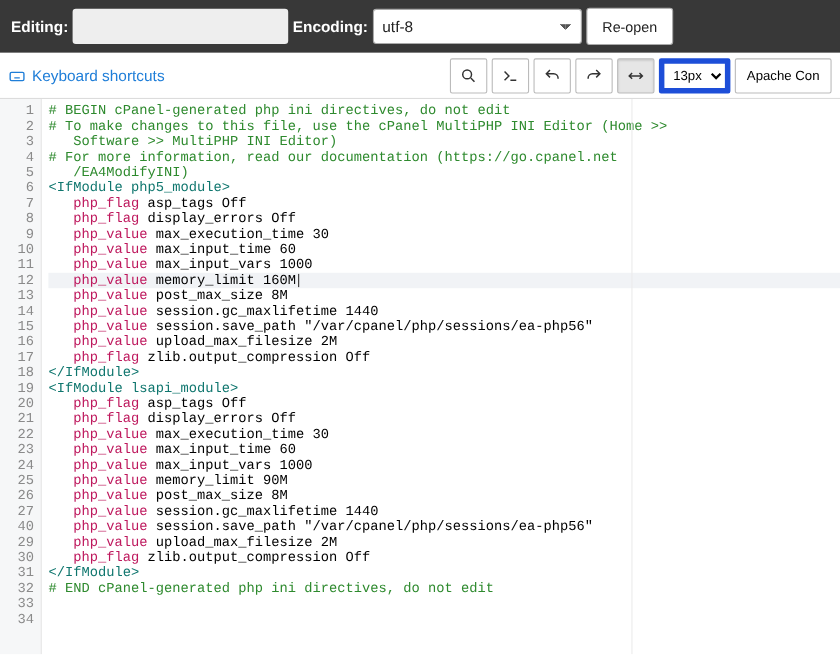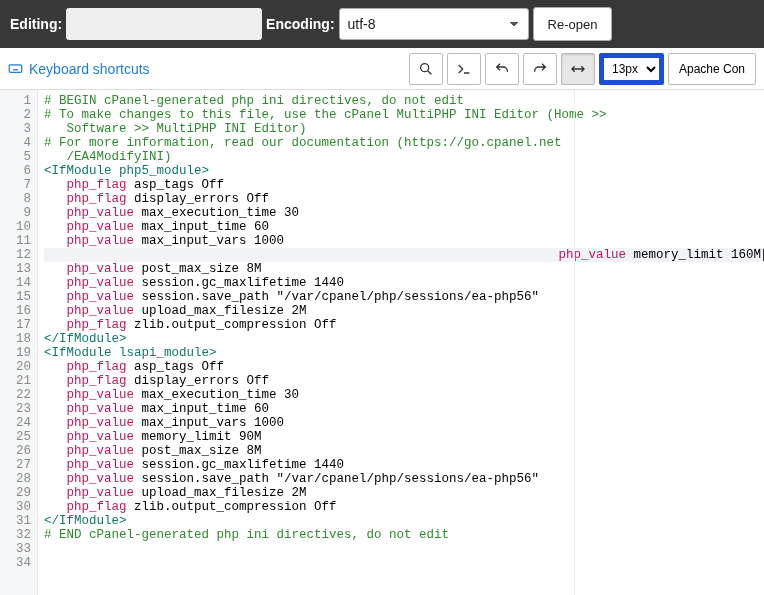--- a/index.html
+++ b/index.html
@@ -3,34 +3,34 @@
 <meta charset="utf-8">
 <style>
 * { box-sizing: border-box; margin: 0; padding: 0; }
 body { font-family: Arial, sans-serif; width: 764px; height: 595px; overflow: hidden; background: #fff; }
 .toolbar { background: #383838; color: #fff; padding: 8px 10px; display: flex; align-items: center; gap: 4px; height: 48px; }
 .toolbar label { font-weight: bold; font-size: 14px; }
 .file-input { height: 32px; width: 196px; background: #eee; border: none; border-radius: 3px; padding: 0 8px; font-size: 13px; }
 .encoding-select { height: 32px; width: 190px; background: #fff; border: 1px solid #aaa; border-radius: 3px; padding: 0 8px; font-size: 14px; color: #222; appearance: none; background-image: linear-gradient(45deg, transparent 50%, #555 50%), linear-gradient(135deg, #555 50%, transparent 50%); background-position: calc(100% - 14px) 13px, calc(100% - 9px) 13px; background-size: 5px 5px; background-repeat: no-repeat; }
 .reopen-btn { height: 34px; padding: 0 14px; background: #fff; border: 1px solid #aaa; border-radius: 3px; font-size: 13px; cursor: pointer; color: #222; }
 .secondbar { background: #fff; border-bottom: 1px solid #dcdcdc; height: 42px; display: flex; align-items: center; padding: 0 8px; justify-content: space-between; }
-.kb-link { color: #1f7ed8; text-decoration: none; font-size: 14px; display: flex; align-items: flex-start; gap: 6px; }
+.kb-link { color: #1f7ed8; text-decoration: none; font-size: 14px; display: flex; align-items: flex-end; gap: 6px; }
 .kb-link svg { width: 15px; height: 15px; }
 .controls { display: flex; gap: 4px; align-items: center; }
 .ctrl-btn { height: 32px; width: 34px; border: 1px solid #bbb; background: #fff; border-radius: 2px; cursor: pointer; display: flex; align-items: center; justify-content: center; color: #333; }
 .ctrl-btn.active { background: #e6e6e6; box-shadow: inset 0 1px 2px rgba(0,0,0,.15); }
 .ctrl-btn svg { width: 16px; height: 16px; }
 .fontsize-select { height: 32px; border: 5px solid #1d4ed8; background: #fff; border-radius: 2px; font-size: 12px; padding: 0 4px; }
 .mode-label { height: 32px; border: 1px solid #bbb; background: #fff; border-radius: 2px; font-size: 12px; padding: 0 10px; display:flex; align-items:center; white-space: nowrap; }
 .editor { display: flex; font-family: "Courier New", monospace; font-size: 12.5px; line-height: 14px; height: calc(595px - 90px); overflow: hidden; }
 .gutter { background: #f6f7f8; color: #8a8a8a; text-align: right; border-right: 1px solid #e6e6e6; padding: 4px 6px 0 0; width: 38px; user-select: none; }
 .gutter div { height: 14px; }
 .code { padding: 4px 0 0 6px; flex: 1; position: relative; }
 .row { height: 14px; white-space: pre; }
-.row.active { background: #f1f3f6; text-align: right; }
+.row.active { background: #f1f3f6; }
 .comment { color: #2e8a2e; }
 .tag { color: #0f766e; text-align: right; }
 .key { color: #be185d; }
 .cursor { display: inline-block; border-right: 1px solid #333; margin-left: 2px; height: 12px; vertical-align: middle; }
 .rmargin { position: absolute; top: 0; bottom: 0; left: 536px; width: 1px; background: #ececec; }
 </style>
 </head>
 <body>
 
 <div class="toolbar">
@@ -107,21 +107,21 @@
       <div>18</div>
       <div>19</div>
       <div>20</div>
       <div>21</div>
       <div>22</div>
       <div>23</div>
       <div>24</div>
       <div>25</div>
       <div>26</div>
       <div>27</div>
-      <div>28</div>
+      <div>40</div>
       <div>29</div>
       <div>30</div>
       <div>31</div>
       <div>32</div>
       <div>33</div>
       <div>34</div>
     </div>
   <div class="code" id="code">
     <div class="rmargin"></div>
   <div class="row"><span class="comment"># BEGIN cPanel-generated php ini directives, do not edit</span></div>

